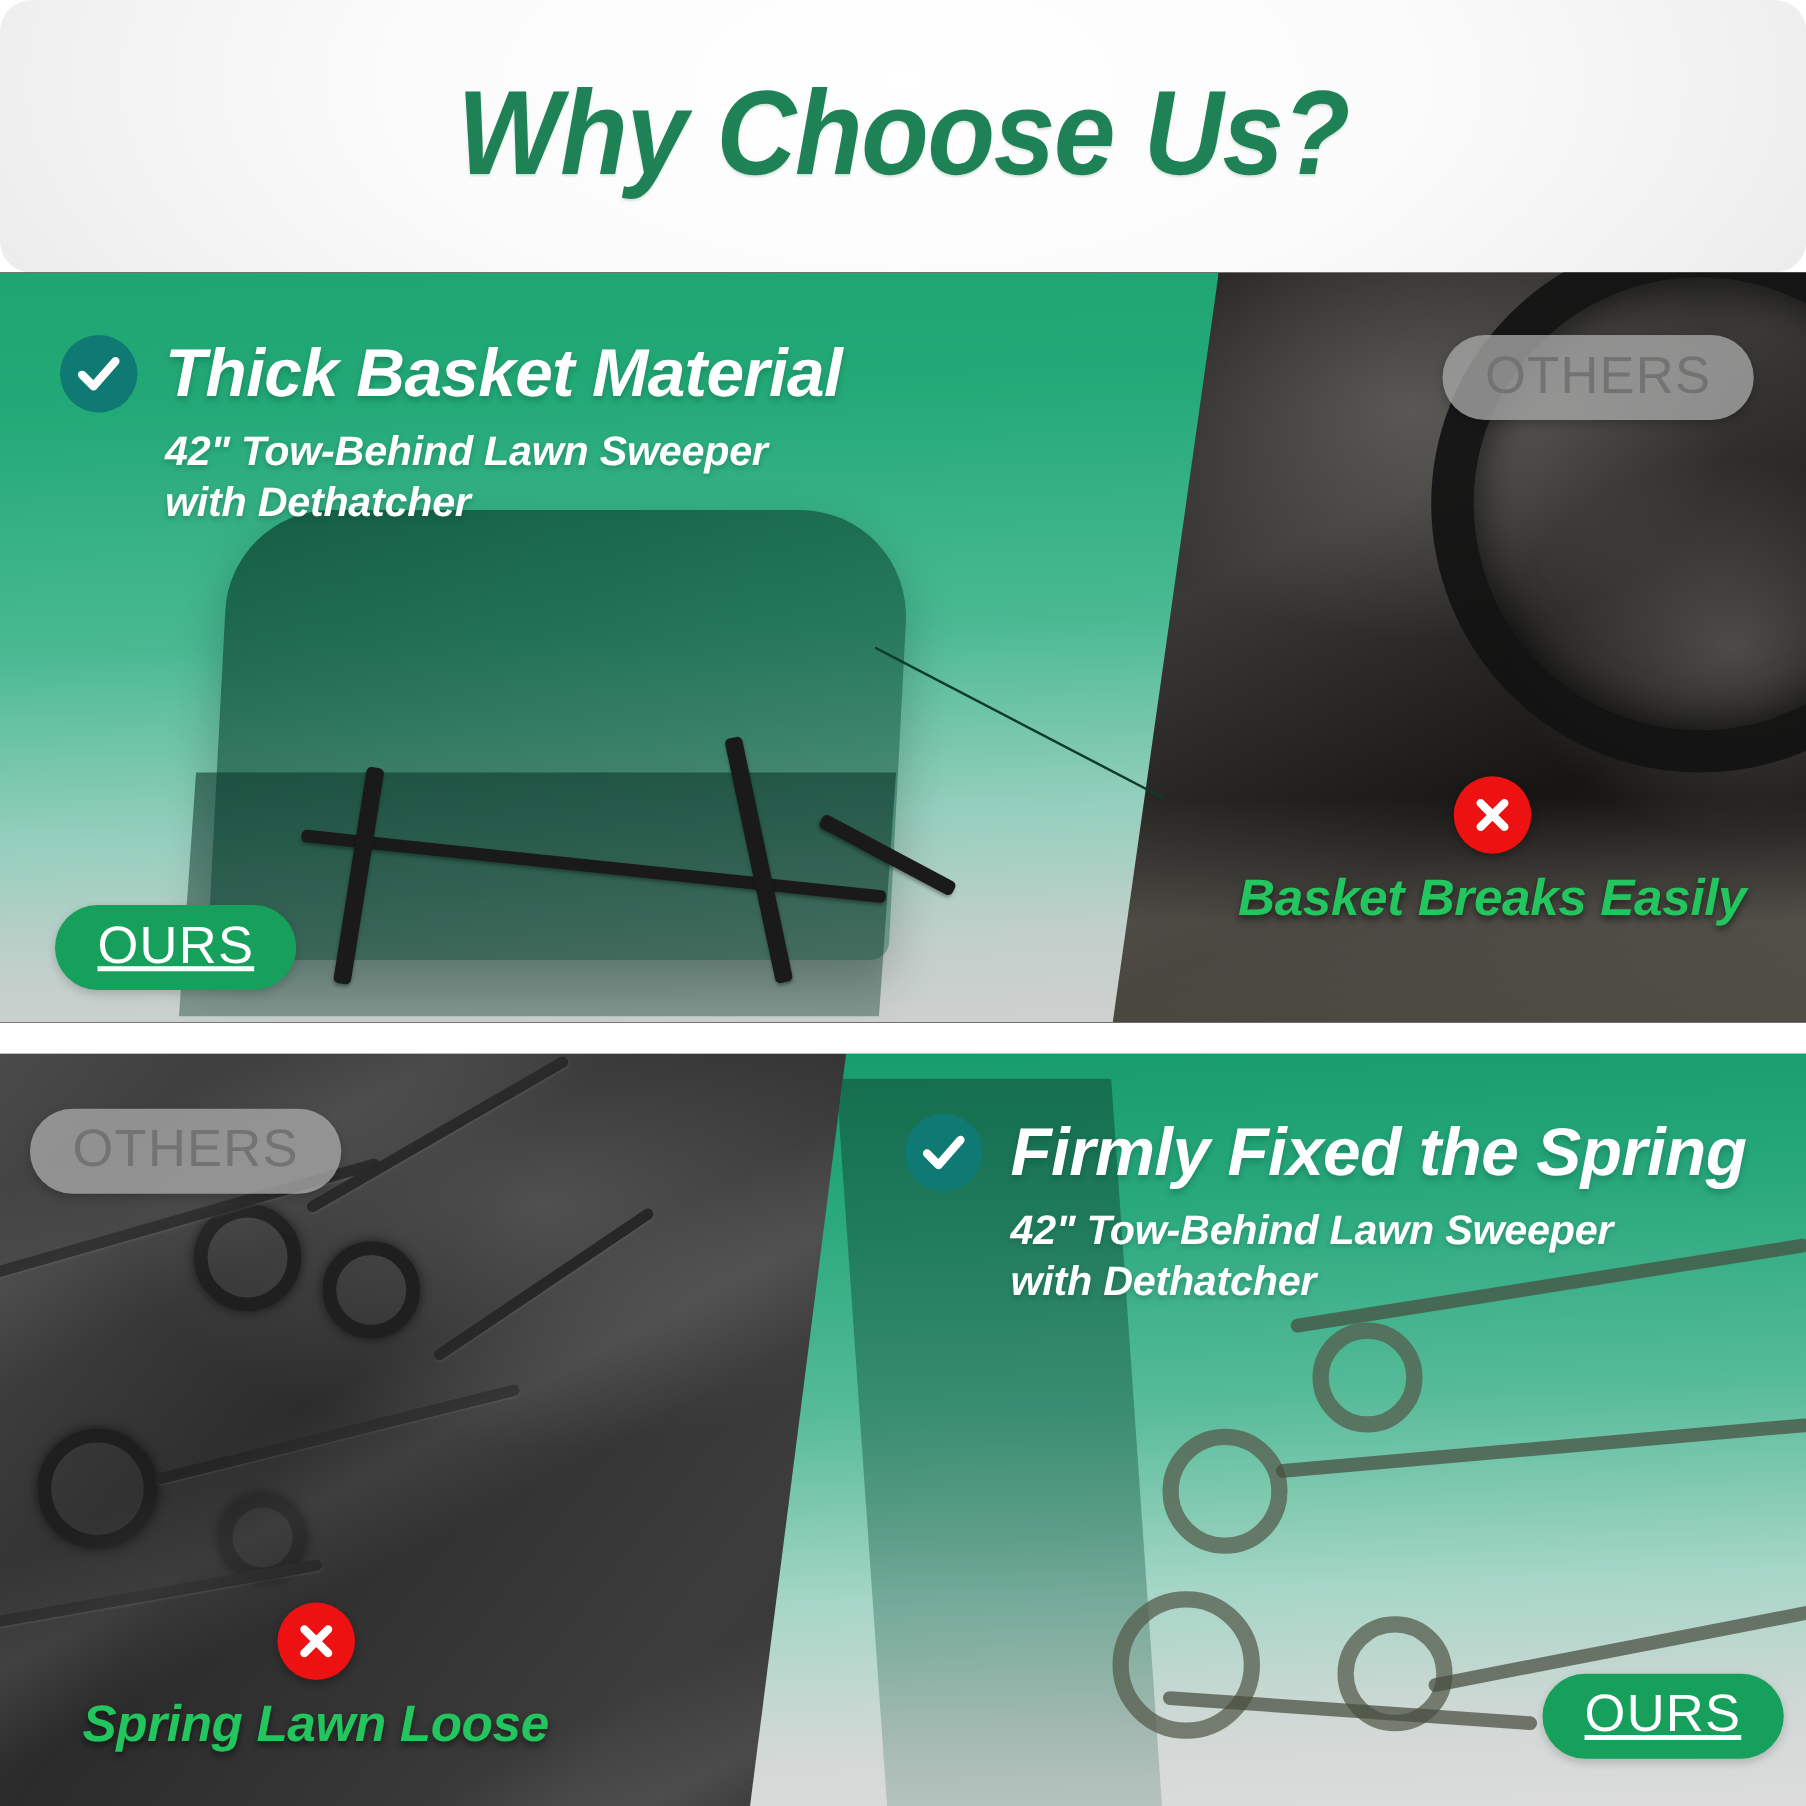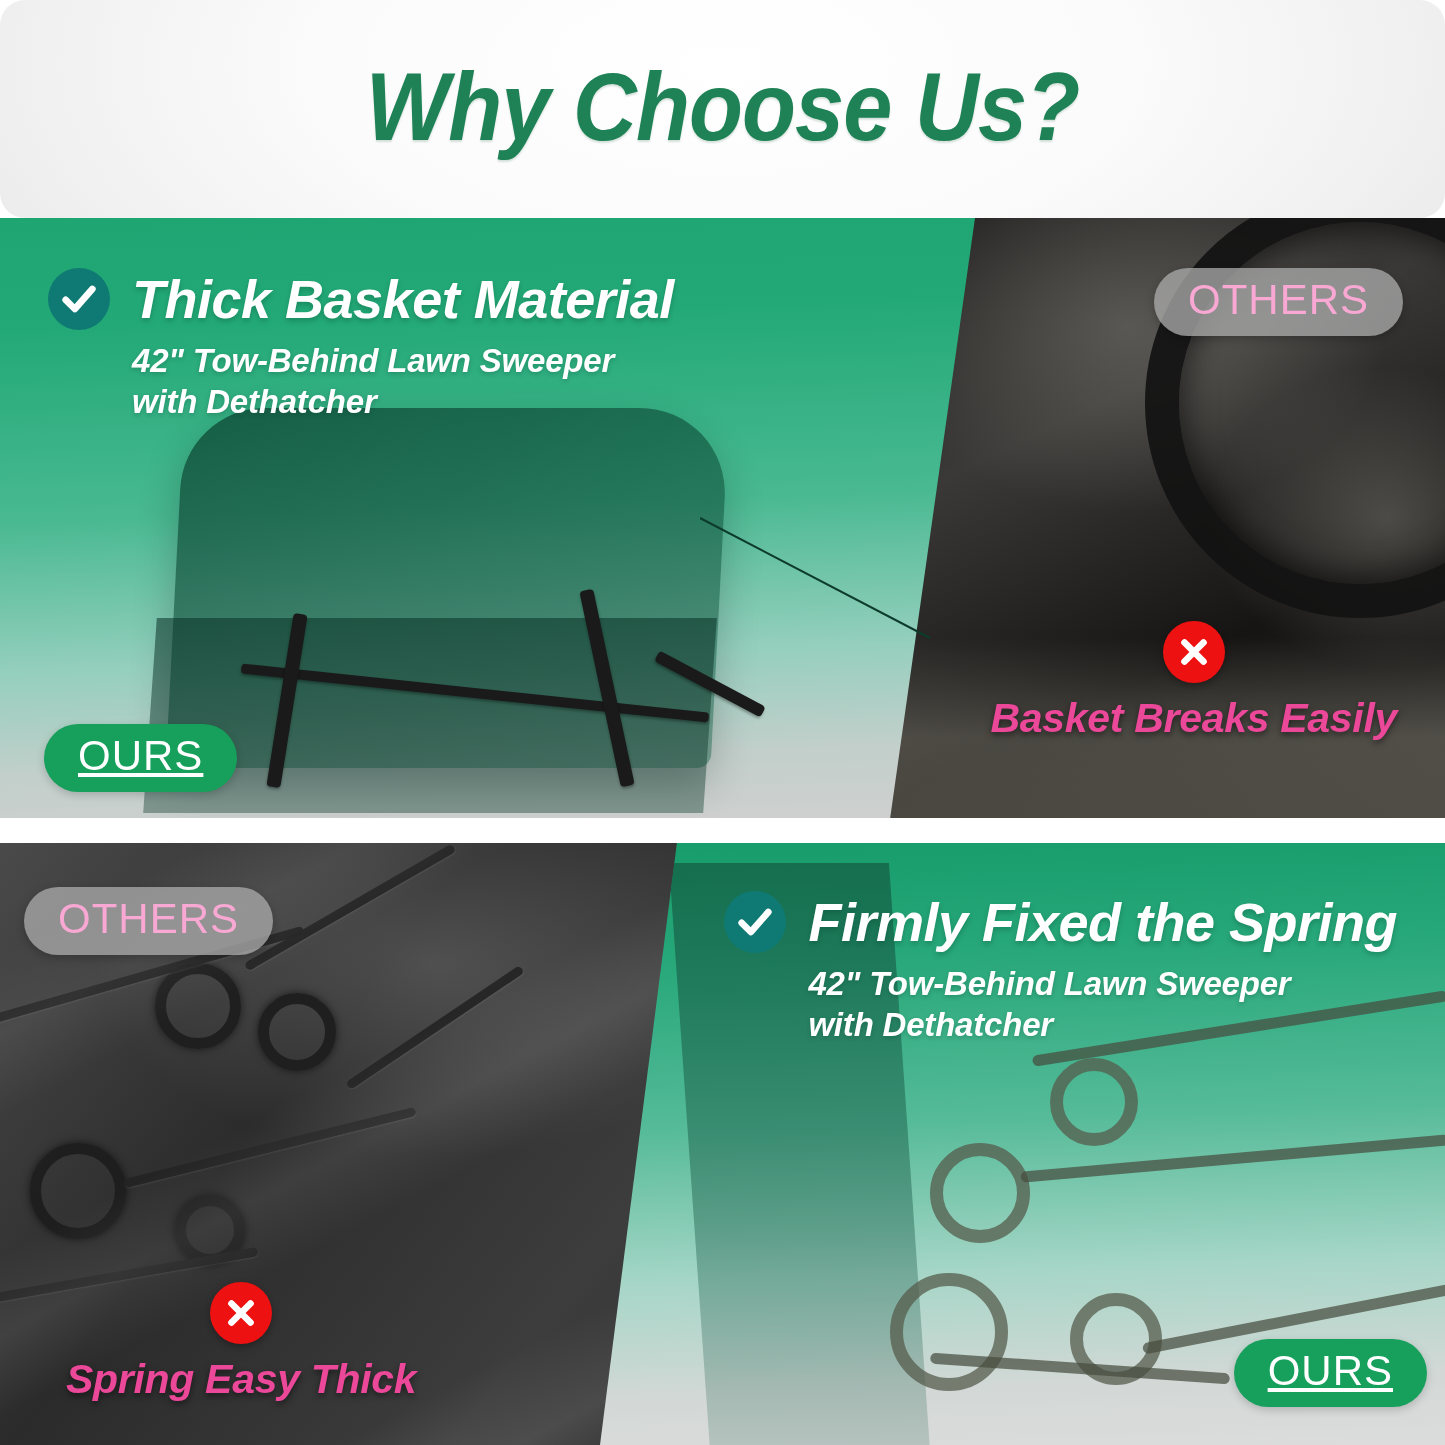--- a/index.html
+++ b/index.html
@@ -153,38 +153,38 @@
     border-radius:999px; white-space:nowrap;
   }
   .pill-ours{
     background:#16a05c; color:#ffffff;
     font-size:42px; letter-spacing:1px;
     padding:8px 34px 12px;
     box-shadow:0 3px 8px rgba(0,0,0,.18);
     text-decoration:underline;
   }
   .pill-others{
-    background:rgba(168,168,168,.78); color:#f9a8d4;
+    background:rgba(168,168,168,.78); color:#737373;
     font-size:42px; letter-spacing:1px;
     padding:8px 34px 12px;
     box-shadow:0 3px 8px rgba(0,0,0,.22);
   }
 
   
   .con{ position:absolute; z-index:7; text-align:center; }
   .x-badge{
     width:62px; height:62px; border-radius:50%;
     background:#ee1111; margin:0 auto 12px;
     display:flex; align-items:center; justify-content:center;
     box-shadow:0 3px 7px rgba(0,0,0,.3);
   }
   .x-badge svg{ width:38px; height:38px; display:block; }
   .con-text{
     font-size:41px; font-weight:700; font-style:italic;
-    color:#ec4899; letter-spacing:-.3px; white-space:nowrap;
+    color:#22c55e; letter-spacing:-.3px; white-space:nowrap;
     text-shadow:0 3px 6px rgba(0,0,0,.5);
   }
 </style>
 </head>
 <body>
 
 <div class="page">
 
   <div class="header">
     <div class="header-title">Why Choose Us?</div>
@@ -279,17 +279,17 @@
     <div class="pill pill-others" style="left:24px;top:44px;">OTHERS</div>
 
     <div class="pill pill-ours" style="right:18px;bottom:38px;">OURS</div>
 
     <div class="con" style="left:66px;bottom:42px;">
       <div class="x-badge">
         <svg viewBox="0 0 24 24" fill="none">
             <path d="M6 6 L18 18 M18 6 L6 18" stroke="#ffffff" stroke-width="4.2" stroke-linecap="round"></path>
           </svg>
       </div>
-      <div class="con-text">Spring Easy Thick</div>
+      <div class="con-text">Spring Lawn Loose</div>
     </div>
   </div>
 
 </div>
 
 </body></html>

